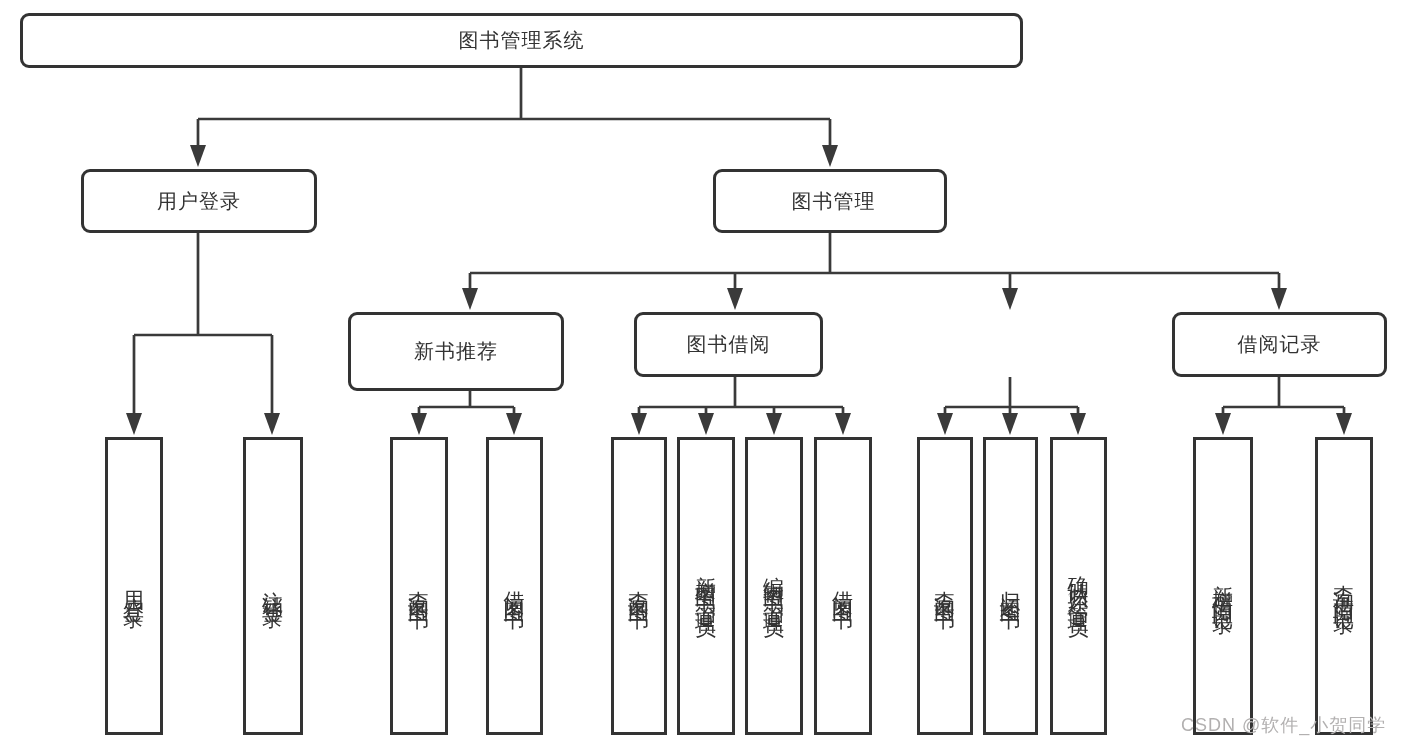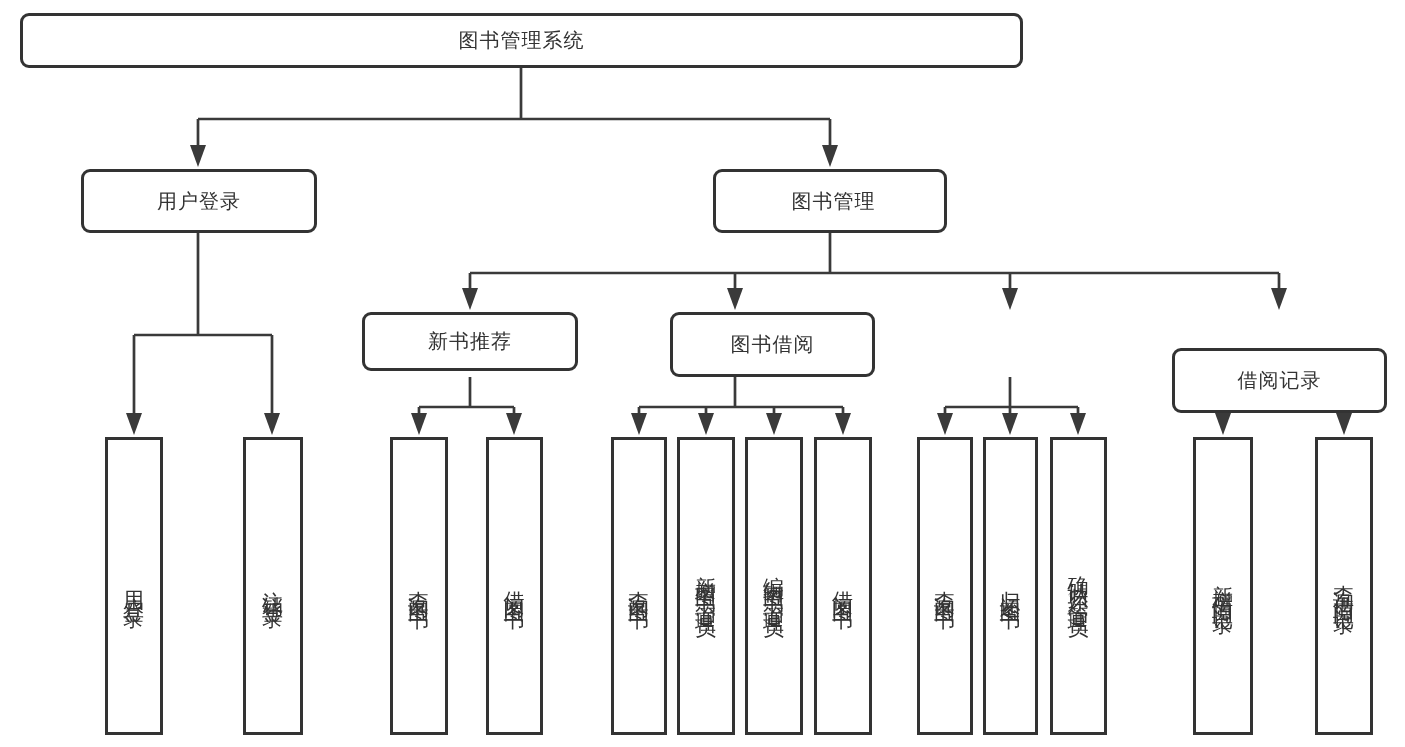--- a/index.html
+++ b/index.html
@@ -72,27 +72,27 @@
     <span>图书管理系统</span>
   </div>
 
   <div class="node hnode" style="left:81px;top:169px;width:236px;height:64px;">
     <span>用户登录</span>
   </div>
   <div class="node hnode" style="left:713px;top:169px;width:234px;height:64px;padding-left:7px;">
     <span>图书管理</span>
   </div>
 
-  <div class="node hnode" style="left:362px;top:312px;width:216px;height:59px;">
+  <div class="node hnode" style="left:348px;top:312px;width:216px;height:79px;">
     <span>新书推荐</span>
   </div>
-  <div class="node hnode" style="left:670px;top:312px;width:205px;height:65px;">
+  <div class="node hnode" style="left:634px;top:312px;width:189px;height:65px;">
     <span>图书借阅</span>
   </div>
-  <div class="node hnode" style="left:1172px;top:312px;width:215px;height:65px;margin-top:36px;">
+  <div class="node hnode" style="left:1172px;top:312px;width:215px;height:65px;">
     <span>借阅记录</span>
   </div>
 
   <div class="node leaf" style="left:105px;width:58px;">
     <span>用户登录</span>
   </div>
   <div class="node leaf" style="left:243px;width:60px;">
     <span>注销登录</span>
   </div>
 
@@ -126,14 +126,15 @@
     <span>确认归还（管理员）</span>
   </div>
 
   <div class="node leaf" style="left:1193px;width:60px;">
     <span>新增借阅记录</span>
   </div>
   <div class="node leaf" style="left:1315px;width:58px;">
     <span>查询借阅记录</span>
   </div>
 
+  <div class="watermark">CSDN @软件_小贺同学</div>
 
 </div>
 
 </body></html>

